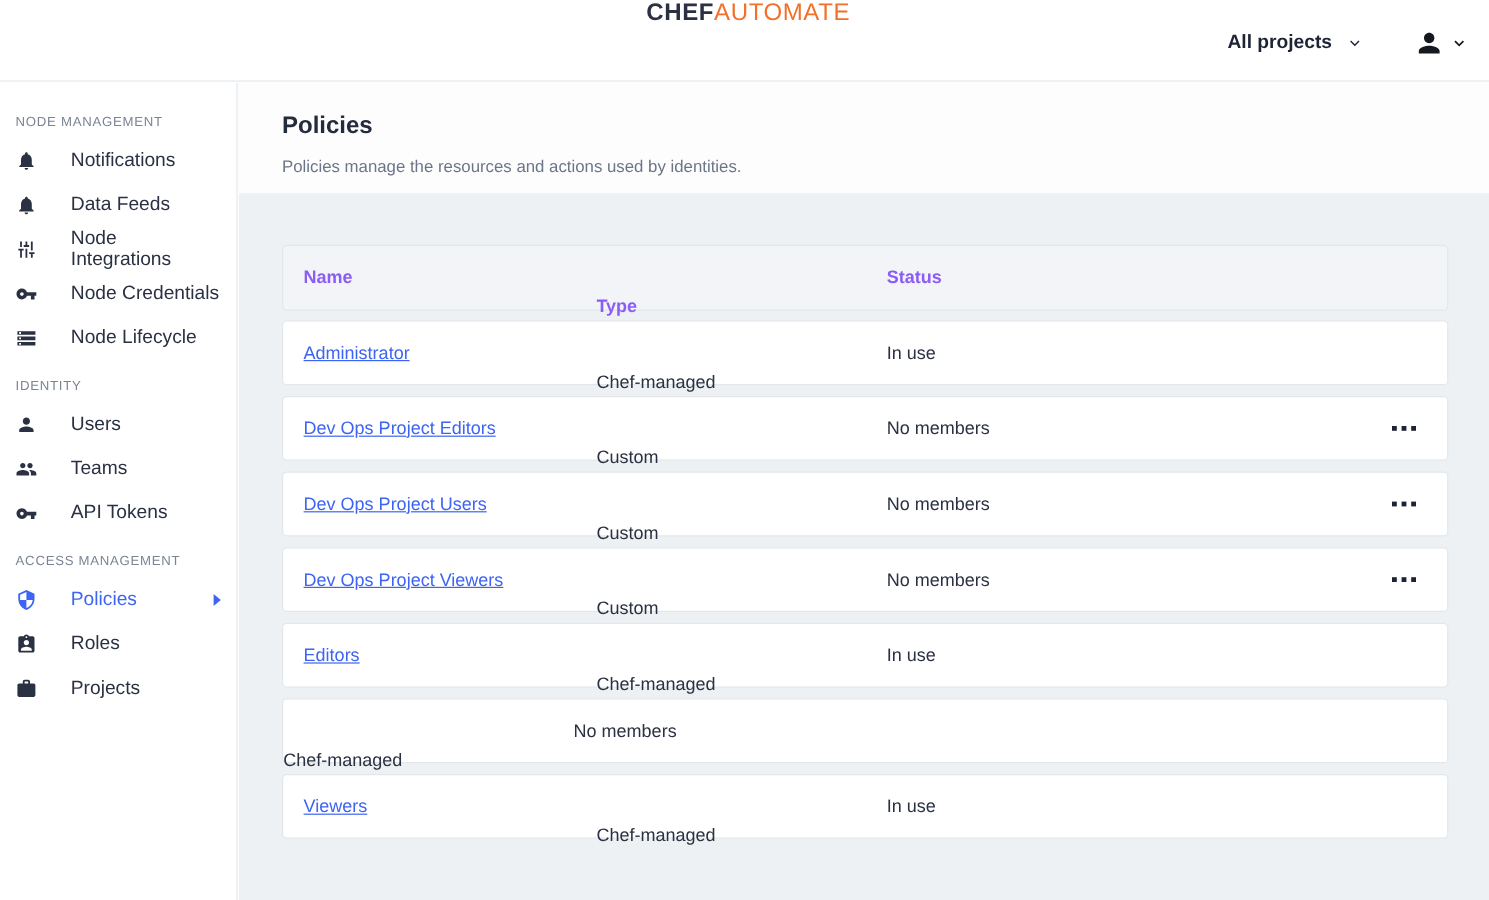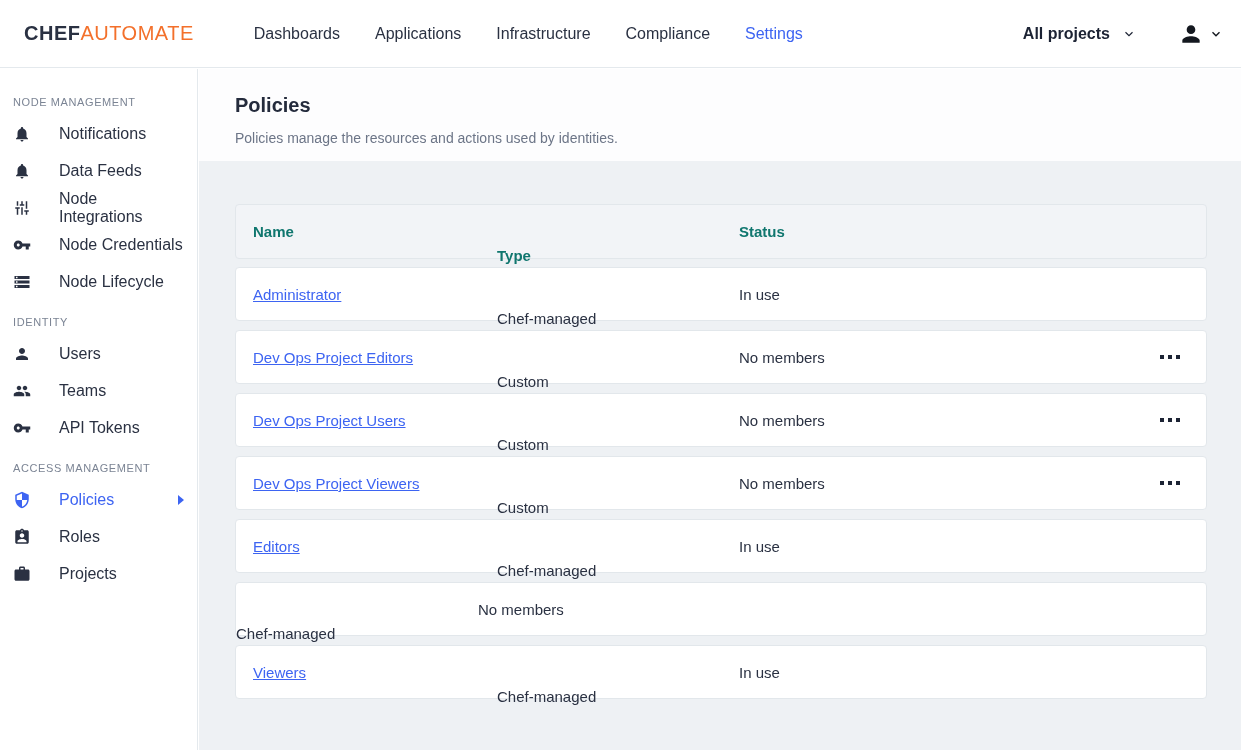--- a/index.html
+++ b/index.html
@@ -2,21 +2,21 @@
 <html><head>
 <meta charset="utf-8">
 <style>
   * { margin:0; padding:0; box-sizing:border-box; }
   html,body { width:1241px; height:750px; overflow:hidden;
     font-family:"Liberation Sans", sans-serif; background:#fff; color:#2a3142; }
 
   
   .navbar { position:absolute; top:0; left:0; width:1241px; height:68px;
     background:#fff; border-bottom:1px solid #e4e9ed; display:flex; align-items:center;
-    padding:0 18px 0 24px; z-index:10; }
+    padding:0 18px 0 24px; z-index:10;flex-direction:column; }
   .logo { font-size:20px; letter-spacing:.5px; white-space:nowrap; cursor:pointer; }
   .logo .chef { font-weight:800; color:#2a3142; }
   .logo .automate { font-weight:400; color:#f3702b; }
   .nav-links { display:flex; align-items:center; margin-left:60px; gap:35px; }
   .nav-link { font-size:16px; color:#2a3142; text-decoration:none; cursor:pointer; }
   .nav-link.active { color:#3d64f2; }
   .nav-right { margin-left:auto; display:flex; align-items:center; }
   .projects-dd { display:flex; align-items:center; gap:12px; cursor:pointer; }
   .projects-dd .label { font-size:16px; font-weight:700; color:#1c2334; }
   .chev { width:14px; height:14px; }
@@ -38,46 +38,39 @@
   
   .main { position:absolute; top:69px; left:199px; right:0; bottom:0; background:#eef1f4; }
   .page-head { background:#fdfdfe; padding:25px 36px 0 36px; height:92px; }
   .page-title { font-size:20px; font-weight:700; color:#242b3c; margin-bottom:13px; }
   .page-sub { font-size:14px; color:#6c7587; }
   .content { padding:43px 34px 0 36px; }
 
   .thead, .trow { display:flex; align-items:center; border:1px solid #e2e7eb;
     border-radius:4px; }
   .thead { height:55px; background:#f2f4f7; margin-bottom:8px;
-    font-size:15px; font-weight:700; color:#0f766e; }
+    font-size:15px; font-weight:700; color:#8b5cf6; }
   .trow { height:54px; background:#fff; margin-bottom:9px; font-size:15px; }
   .cell { overflow:hidden; white-space:nowrap; }
   .c-name { width:261px; padding-left:17px; }
   .c-type { width:242px;margin-top:48px; }
   .c-status { flex:1; }
   .c-actions { width:52px; display:flex; justify-content:flex-start; }
   a.row-link { color:#3d64f2; text-decoration:underline; cursor:pointer; }
   .menu-btn { border:none; background:transparent; display:flex; gap:4px;
     padding:8px 6px; cursor:pointer; align-items:center; }
   .menu-btn .dot { width:4px; height:4px; background:#1c2334; display:block; }
 </style>
 </head>
 <body>
 
 <header class="navbar">
   <div class="logo">
     <span class="chef">CHEF</span><span class="automate">AUTOMATE</span>
   </div>
-  <nav class="nav-links">
-    <a class="nav-link">Dashboards</a>
-    <a class="nav-link">Applications</a>
-    <a class="nav-link">Infrastructure</a>
-    <a class="nav-link">Compliance</a>
-    <a class="nav-link active">Settings</a>
-  </nav>
   <div class="nav-right">
     <div class="projects-dd">
       <span class="label">All projects</span>
       <svg class="chev" viewBox="0 0 24 24" fill="none" stroke="#1c2334" stroke-width="2">
           <path d="M6 9l6 6 6-6"></path>
         </svg>
     </div>
     <div class="user-menu">
       <svg width="26" height="26" viewBox="0 0 24 24" fill="#14181f">
           <path d="M12 12c2.21 0 4-1.79 4-4s-1.79-4-4-4-4 1.79-4 4 1.79 4 4 4zm0 2c-2.67 0-8 1.34-8 4v2h16v-2c0-2.66-5.33-4-8-4z"></path>

